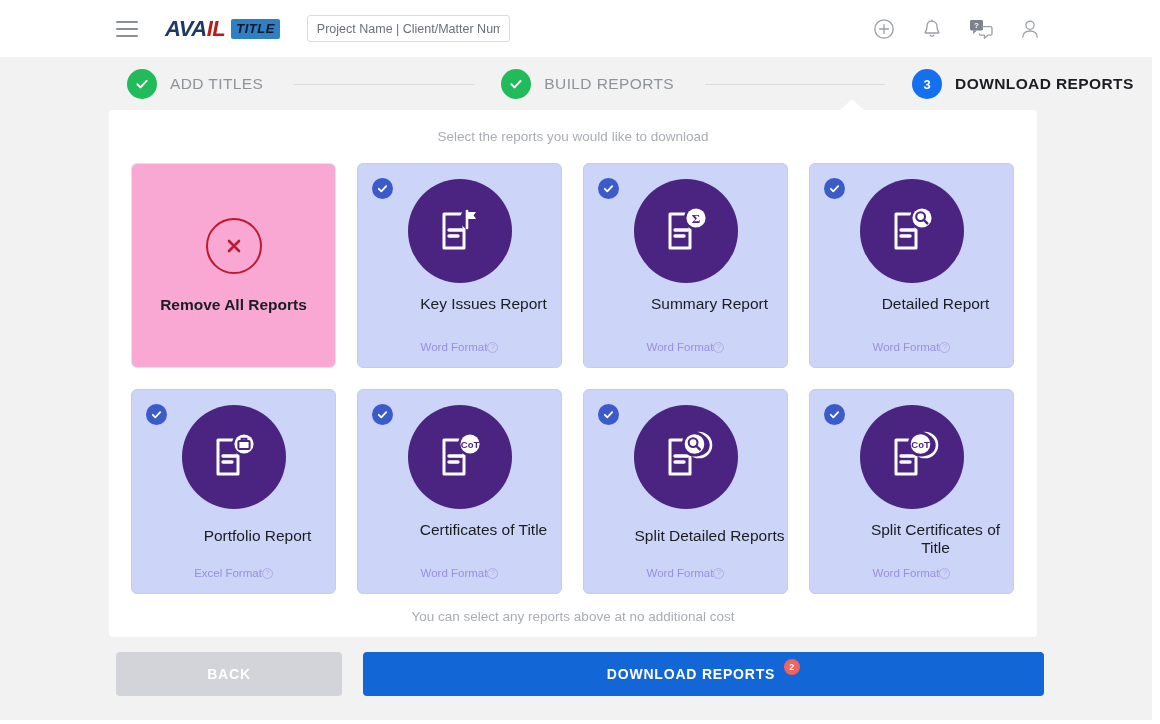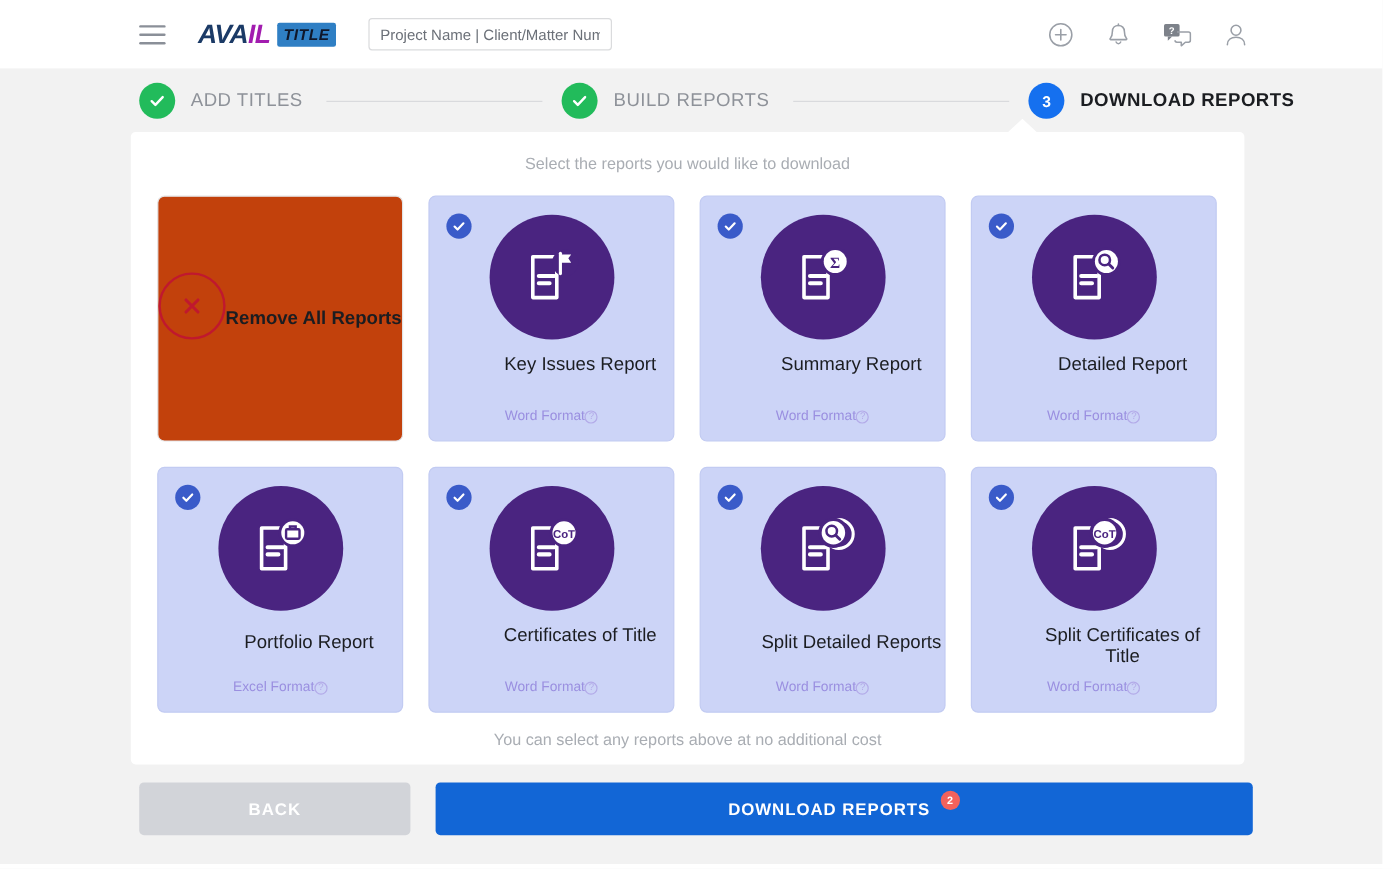--- a/index.html
+++ b/index.html
@@ -34,21 +34,21 @@
   .hamburger {
     margin-left: 116px;
     width: 22px; height: 16px;
     display: flex; flex-direction: column; justify-content: space-between;
     cursor: pointer;
   }
   .hamburger span { display: block; height: 2px; background: #8a8f98; border-radius: 1px; }
 
   .logo { margin-left: 27px; display: flex; align-items: center; }
   .logo-av { font-size: 22px; font-weight: bold; color: #1b3a66; letter-spacing: -0.5px; font-style: italic; }
-  .logo-ail { font-size: 22px; font-weight: bold; color: #a21caf; letter-spacing: -0.5px; font-style: italic; }
+  .logo-ail { font-size: 22px; font-weight: bold; color: #b91c1c; letter-spacing: -0.5px; font-style: italic; }
   .logo-badge {
     margin-left: 6px; background: #2f7fc4; color: #0f172a;
     font-size: 13px; font-weight: bold; letter-spacing: 0.5px;
     padding: 2px 5px 3px 5px; border-radius: 2px; font-style: italic;
   }
 
   .project-field {
     margin-left: 27px;
     width: 203px; height: 27px;
     border: 1px solid #dadbdd; border-radius: 3px;
@@ -63,21 +63,21 @@
   .header-icons {
     margin-left: auto; margin-right: 112px;
     display: flex; align-items: center; gap: 27px;
   }
   .hicon { cursor: pointer; color: #9a9fa7; display: block; }
 
   
   .stepper {
     position: absolute; top: 58px; left: 0;
     width: 1152px; height: 52px;
-    display: flex; align-items: center;
+    display: flex; align-items: center; gap: 11px;
   }
   .step { display: flex; align-items: center; }
   .step-circle {
     width: 30px; height: 30px; border-radius: 50%;
     display: flex; align-items: center; justify-content: center;
     flex: none;
   }
   .step-circle.done { background: #22bb5b; }
   .step-circle.active { background: #1570ef; }
   .step-num { color: #fff; font-size: 13px; font-weight: bold; }
@@ -121,24 +121,24 @@
     grid-gap: 21px 21px;
   }
 
   .card {
     position: relative;
     width: 205px; height: 205px;
     border-radius: 6px;
     cursor: pointer;
   }
   .card.plain {
-    background: #c2410c;
+    background: #f9a8d4;
     border: 1px solid #e3e4e6;
-    display: flex; flex-direction: row;
-    align-items: center; justify-content: flex-start;
+    display: flex; flex-direction: column;
+    align-items: center; justify-content: center;
   }
   .card.selected {
     background: #ccd4f7;
     border: 1px solid #c2cbf2;
   }
   .check-badge {
     position: absolute; left: 14px; top: 14px;
     width: 21px; height: 21px; border-radius: 50%;
     background: #3a5bc9;
     display: flex; align-items: center; justify-content: center;

